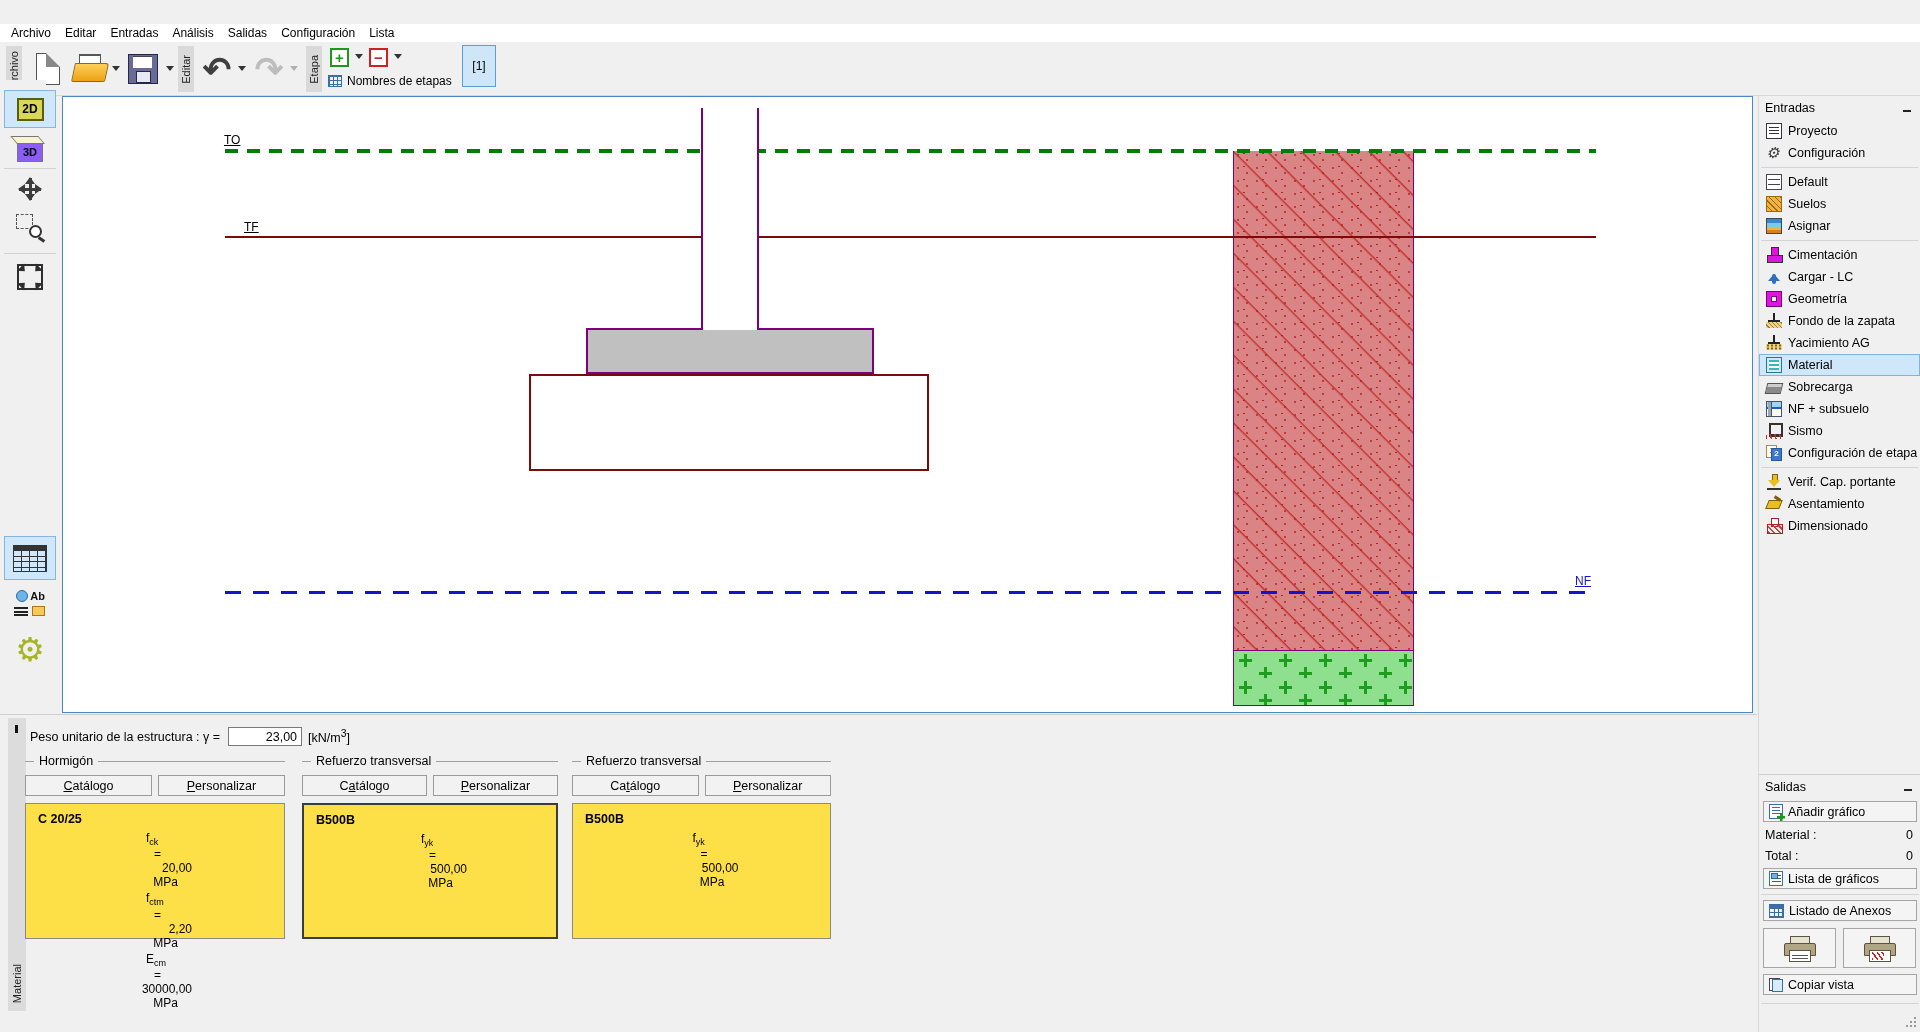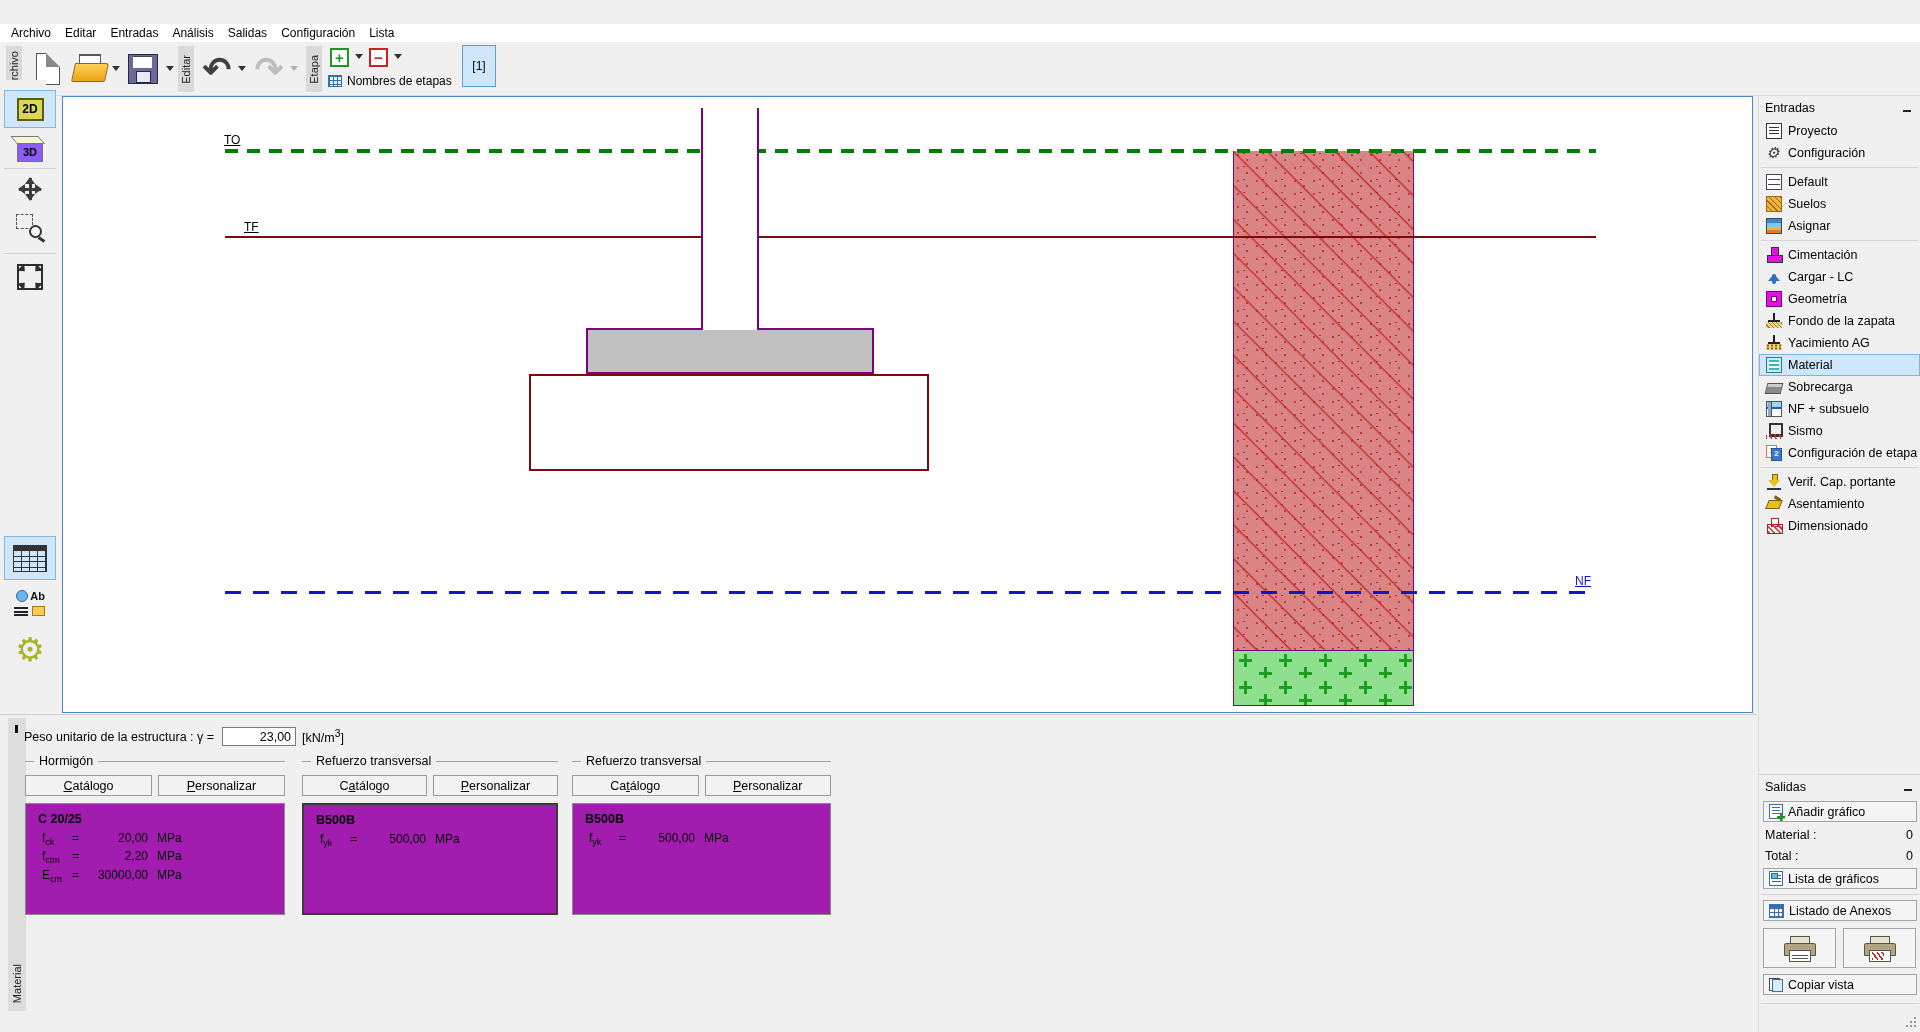--- a/index.html
+++ b/index.html
@@ -188,33 +188,33 @@
   .ic-copy::after { content:""; position:absolute; right:0; bottom:0; width:9px; height:11px; background:#d8ecff; border:1px solid #3a6ea5; }
   .grip { position:absolute; right:5px; bottom:5px; width:12px; height:12px; }
   .grip::before { content:""; position:absolute; right:0; bottom:0; width:2px; height:2px; background:#999;
      box-shadow:-4px 0 #999, -8px 0 #999, -4px -4px #999, 0 -4px #999, 0 -8px #999; }
 
   
   .bottompanel { position:absolute; left:0; top:714px; width:1757px; height:318px; background:#f0f0f0; border-top:1px solid #cfcfcf; }
   .framestrip { position:absolute; left:8px; top:3px; width:18px; height:293px; background:#dcdcdc; }
   .framestrip .tick { position:absolute; left:7px; top:7px; width:3px; height:8px; background:#111; }
   .framestrip .ft { position:absolute; left:3px; bottom:8px; }
-  .weight-row { position:absolute; left:24px; top:12px; display:flex; align-items:center; font-size:12.5px;justify-content:space-between; }
+  .weight-row { position:absolute; left:30px; top:12px; display:flex; align-items:center; font-size:12.5px;justify-content:space-between; }
   .weight-input { width:74px; height:19px; border:1px solid #7a7a7a; background:#fff; text-align:right; padding-right:4px; font:12.5px "Liberation Sans",sans-serif; margin-left:8px; }
   .weight-unit { margin-left:6px; }
   .mgroup { position:absolute; top:46px; }
   .mg-head { position:relative; border-top:1px solid #a0a0a0; height:1px; }
   .mg-title { position:absolute; left:9px; top:-8px; background:#f0f0f0; padding:0 5px; font-size:12.5px; white-space:nowrap; }
   .mg-btns { display:flex; gap:6px; margin-top:13px;border-radius:7px; }
   .mg-btn { flex:1; height:21px; background:#f2f2f2; border:1px solid #9a9a9a; font-size:12.5px; display:flex; align-items:center; justify-content:center; }
   .mg-btn .u { text-decoration:underline; }
-  .mg-box { margin-top:7px; height:112px; background:#a21caf; border:1px solid #8a8a8a; padding:8px 0 0 12px; }
+  .mg-box { margin-top:7px; height:136px; background:#fde047; border:1px solid #8a8a8a; padding:8px 0 0 12px; }
   .mg-box.focus { border:2px solid #3c3c3c; }
   .m-name { font-weight:bold; font-size:12.5px; margin-bottom:5px; }
-  .m-line { display:flex; font-size:12px; margin:2px 4px; align-items:flex-start; }
+  .m-line { display:flex; font-size:12px; margin:2px 12px; align-items:center;flex-direction:column; }
   .m-line .sym { width:30px; } .m-line sub { font-size:9px; }
   .m-line .eq { width:14px; } .m-line .val { width:62px; text-align:right; }
   .m-line .unit { margin-left:9px; }
 </style>
 </head>
 <body>
 
 <div id="app">
 
 

